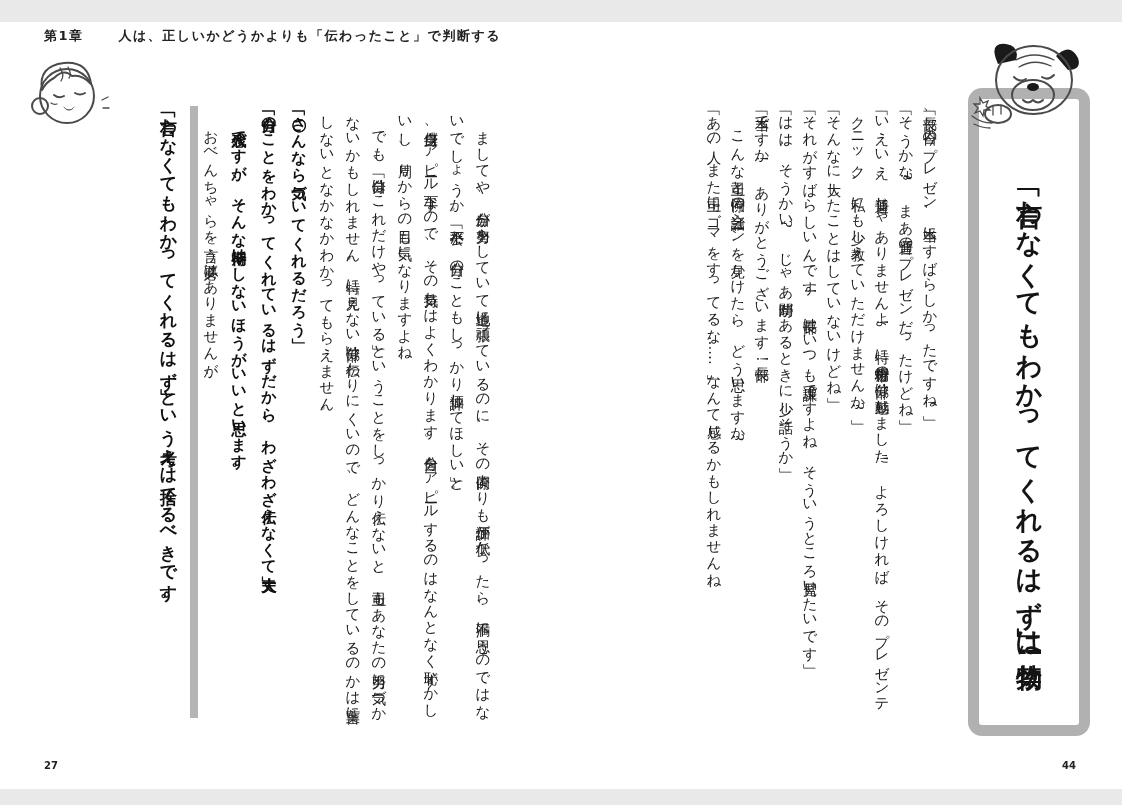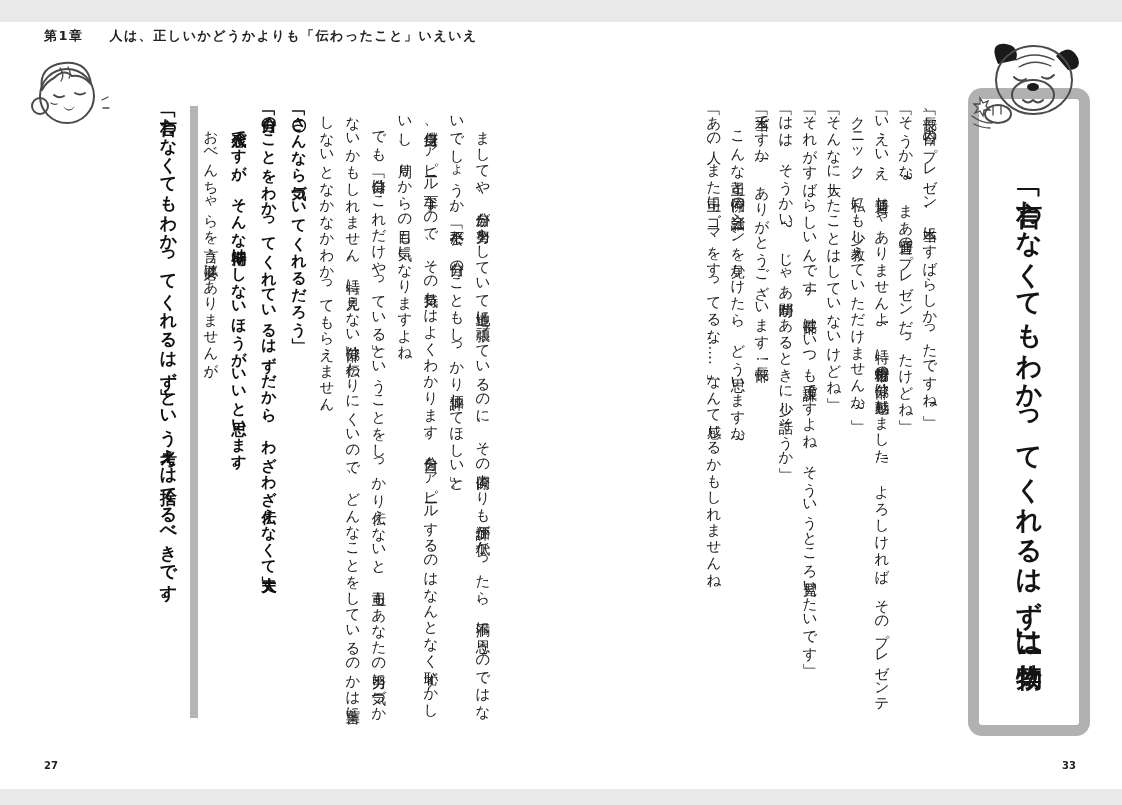--- a/index.html
+++ b/index.html
@@ -4,21 +4,21 @@
 <style>
   html,body{margin:0;padding:0;background:#ffffff;}
   .spread{position:relative;width:1122px;height:805px;background:#ffffff;overflow:hidden;
           font-family:"DejaVu Serif",serif;color:#1e1e1e;}
   .band{position:absolute;left:0;width:1122px;background:#e9e9e9;}
   .band.top{top:0;height:22px;}
   .band.bottom{top:789px;height:16px;}
   .running-head{position:absolute;left:44px;top:27px;
           font-family:"DejaVu Sans",sans-serif;font-weight:bold;font-size:13px;
           letter-spacing:1.5px;color:#222;white-space:nowrap;}
-  .running-head .chap{margin-right:26px;}
+  .running-head .chap{margin-right:35px;}
   .pagenum{position:absolute;top:760px;font-family:"DejaVu Sans",sans-serif;
           font-weight:bold;font-size:10px;color:#222;}
   .pagenum.pl{left:44px;}
   .pagenum.pr{left:1062px;}
 
   
   .vtext{position:absolute;top:106px;height:612px;writing-mode:vertical-rl;
          text-orientation:mixed;line-break:strict;}
   .vtext p{margin:0;font-size:14.5px;line-height:24px;}
   .right-text{left:642px;width:300px;}
@@ -51,21 +51,21 @@
 </style>
 </head>
 <body>
 
 <div class="spread">
 
   <div class="band top"></div>
   <div class="band bottom"></div>
 
   <div class="running-head">
-    <span class="chap">第1章</span><span>人は、正しいかどうかよりも「伝わったこと」いえいえ</span>
+    <span class="chap">第1章</span><span>人は、正しいかどうかよりも「伝わったこと」で判断する</span>
   </div>
 
   <svg class="illus woman" viewBox="0 0 96 90">
     <circle class="ln" cx="47" cy="48" r="27" fill="#fff"></circle>
     <circle class="ln" cx="20" cy="58" r="8" fill="#fff"></circle>
     <path class="ln" d="M22 42 Q18 18 44 15 Q68 13 71 36 Q62 26 52 28 Q44 20 34 30 Q26 34 22 42 Z" fill="#fff"></path>
     <path class="ln-thin" d="M40 20 q5 7 1 13"></path>
     <path class="ln-thin" d="M48 19 q4 7 1 11"></path>
     <path class="ln" d="M34 47 q5 4 10 1"></path>
     <path class="ln" d="M55 45 q5 3 10 0"></path>
@@ -117,15 +117,15 @@
     <p class="ind">僕自身、アピール下手なので、その気持ちはよくわかります。自分をアピールするのはなんとなく恥ずかしいし、周りからの目も気になりますよね。</p>
     <p class="ind">でも、「自分はこれだけやっている」ということをしっかり伝えないと、上司もあなたの努力に気づかないかもしれません。特に「見えない部分」は伝わりにくいので、どんなことをしているのかは言葉にしないとなかなかわかってもらえません。</p>
     <p class="em gap30">「〇〇さんなら気づいてくれるだろう」</p>
     <p class="em">「自分のことをわかってくれているはずだから、わざわざ伝えなくて大丈夫」</p>
     <p class="em ind">残念ですが、そんな期待はしないほうがいいと思います。</p>
     <p class="ind gap30">おべんちゃらを言う必要はありませんが、</p>
     <p class="key">「言わなくてもわかってくれるはず」という考えは捨てるべきです。</p>
   </div>
 
   <div class="pagenum pl">27</div>
-  <div class="pagenum pr">33</div>
+  <div class="pagenum pr">44</div>
 
 </div>
 
 </body></html>

